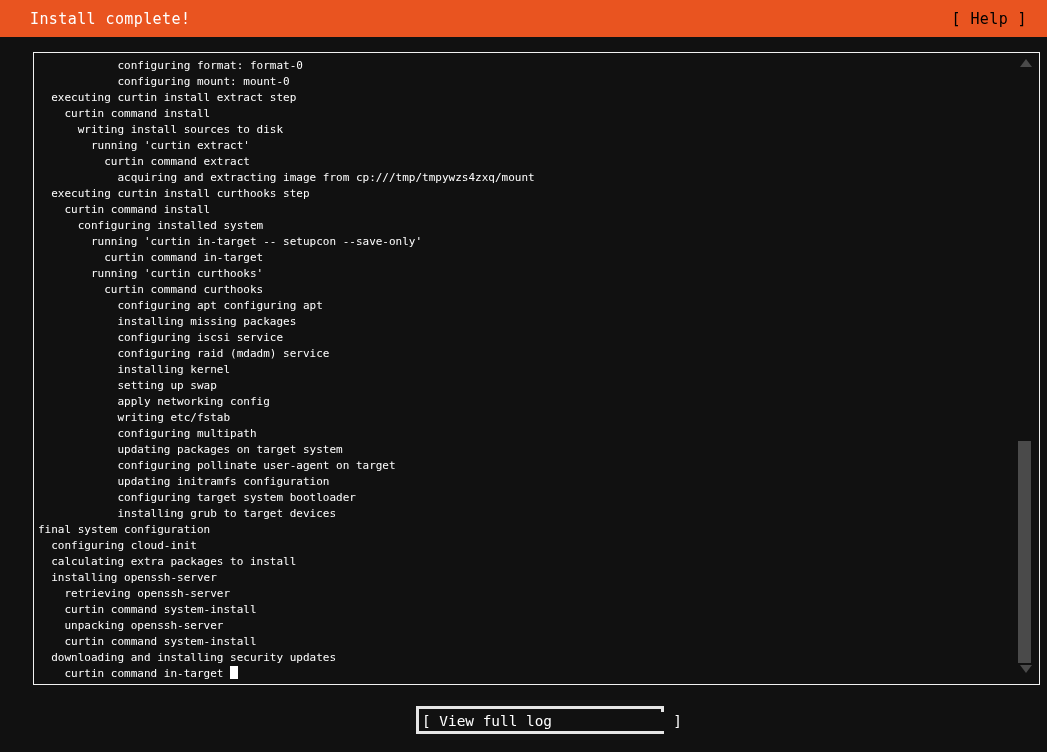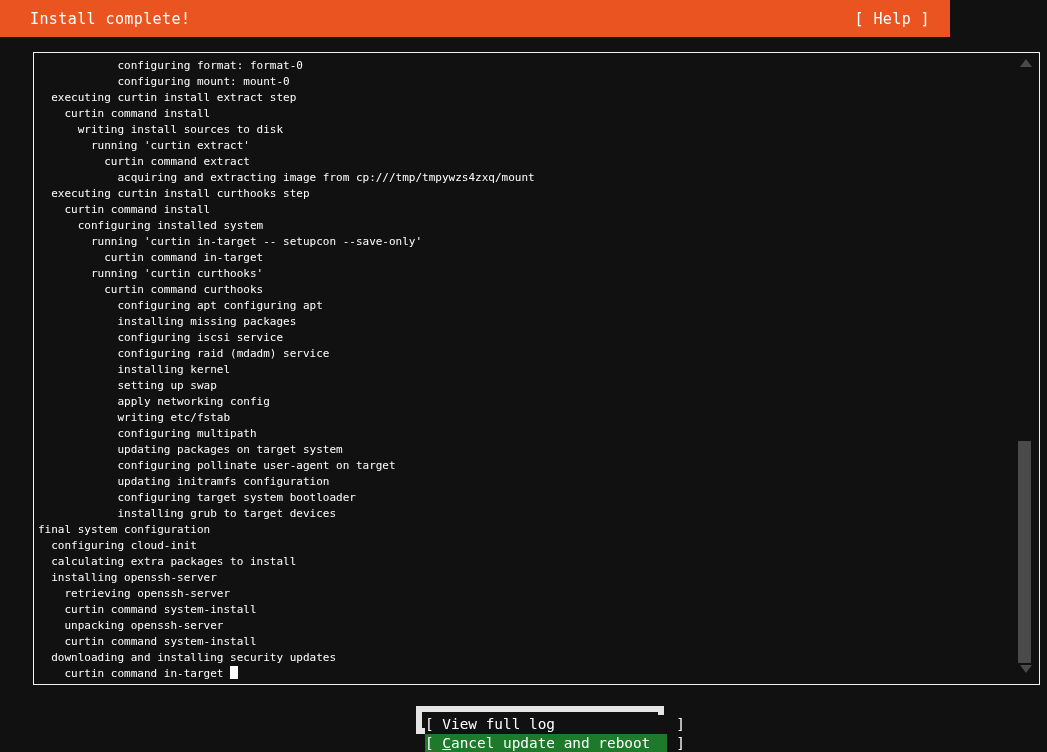--- a/index.html
+++ b/index.html
@@ -13,37 +13,37 @@
     font-family: "DejaVu Sans Mono", monospace;
     overflow: hidden;
     position: relative;
   }
 
   
   #header {
     position: absolute;
     left: 0;
     top: 0;
-    width: 950px;
+    width: 1047px;
     height: 37px;
     background: #e95420;
     display: flex;
     align-items: center;
     justify-content: space-between;
     box-sizing: border-box;
     padding: 0 12px 0 30px;
   }
   #header-title {
     color: #ffffff;
     font-size: 15px;
     letter-spacing: 0.4px;
     white-space: pre;
   }
   #header-help {
-    color: #ffffff;
+    color: #000000;
     font-size: 15px;
     letter-spacing: 0.4px;
     white-space: pre;
     padding-right: 8px;
     margin-left: 16px;
   }
 
   
   #log-panel {
     position: absolute;
@@ -122,21 +122,21 @@
     background: #4a4a4a;
   }
 
   
   #button-annotation {
     position: absolute;
     left: 416px;
     top: 706px;
     width: 248px;
     height: 28px;
-    border: 6px solid #e5e5e5;
+    border: 3px solid #e5e5e5;
     box-sizing: border-box;
     background: #111111;
     padding-left: 24px;
   }
   #button-stack {
     position: absolute;
     left: 3px;
     top: 3px;
     width: 242px;
     height: 38px;
@@ -186,15 +186,14 @@
 
 <div id="scrollbar">
   <div id="scroll-up-arrow"></div>
   <div id="scroll-thumb"></div>
   <div id="scroll-down-arrow"></div>
 </div>
 
 <div id="button-annotation">
   <div id="button-stack">
       <div class="menu-button"><span class="btn-inner"><span class="btn-bracket-l">[</span><span class="btn-label"> View full log</span><span>              </span><span class="btn-bracket-r">]</span></span></div>
-      <div class="menu-button selected"><span class="btn-inner"><span class="btn-bracket-l">[</span><span class="btn-label"> <span class="hotkey">C</span>ancel update and reboot</span><span>   </span><span class="btn-bracket-r">]</span></span></div>
     </div>
 </div>
 
 </body></html>

